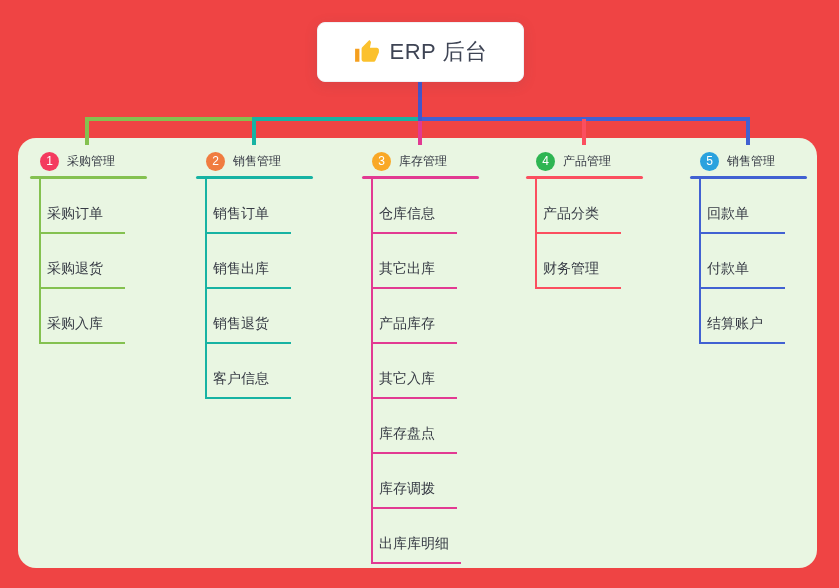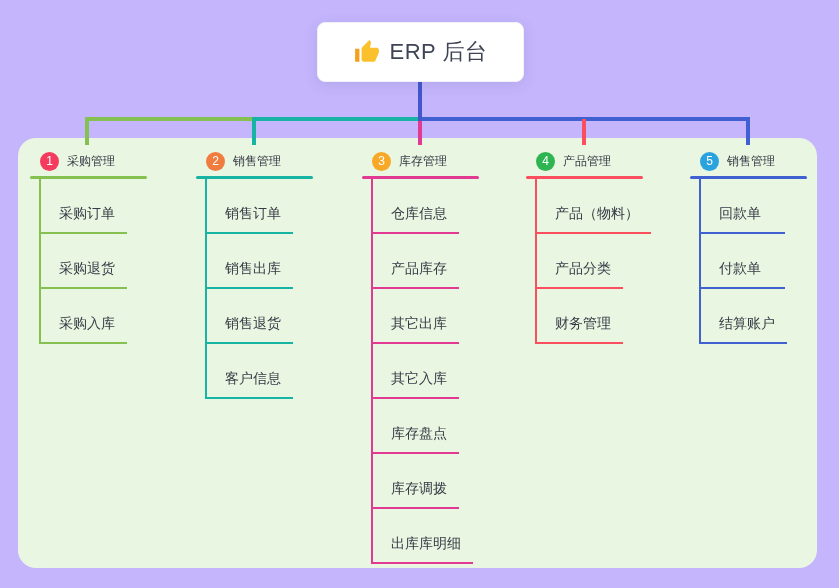--- a/index.html
+++ b/index.html
@@ -1,17 +1,17 @@
 <!DOCTYPE html>
 <html><head>
 <meta charset="utf-8">
 <style>
   html,body { margin:0; padding:0; background:#ffffff; }
   .stage {
-    position:relative; width:839px; height:588px; background:#c4b5fd;
+    position:relative; width:839px; height:588px; background:#ef4444;
     font-family:"Liberation Sans", sans-serif; overflow:hidden;
   }
   .panel {
     position:absolute; left:18px; top:138px; width:799px; height:430px;
     background:#e9f6e2; border-radius:18px;
   }
   .root-node {
     position:absolute; left:317px; top:22px; width:207px; height:60px;
     background:#ffffff; border:1px solid #f0f1f5; border-radius:8px;
     box-shadow:0 3px 14px rgba(60,70,90,.12);
@@ -30,21 +30,21 @@
     width:19px; height:19px; border-radius:50%; background:var(--badge,#999);
     color:#fff; font-size:12px; line-height:19px; text-align:center; flex:0 0 19px;
   }
   .t-label { font-size:12px; color:#343843; white-space:nowrap; }
   .t-underline { height:3px; margin-top:4px; background:var(--accent,#999); border-radius:2px; }
 
   .children { margin-left:9px; border-left:2px solid var(--accent,#999); width:max-content; }
   .item {
     display:flex; align-items:flex-end; box-sizing:border-box;
     height:55px; min-width:84px; width:max-content;
-    padding:0 12px 9px 18px; border-bottom:2px solid var(--accent,#999);
+    padding:0 12px 9px 6px; border-bottom:2px solid var(--accent,#999);
   }
   .item-label { font-size:14px; color:#363a44; white-space:nowrap; }
 </style>
 </head>
 <body>
 
 <div class="stage">
 
   <div class="panel"></div>
 
@@ -110,24 +110,24 @@
     <div class="t-row">
       <span class="badge">3</span>
       <span class="t-label">库存管理</span>
     </div>
     <div class="t-underline"></div>
     <div class="children">
       <div class="item">
           <span class="item-label">仓库信息</span>
         </div>
       <div class="item">
-          <span class="item-label">产品库存</span>
+          <span class="item-label">其它出库</span>
         </div>
       <div class="item">
-          <span class="item-label">其它出库</span>
+          <span class="item-label">产品库存</span>
         </div>
       <div class="item">
           <span class="item-label">其它入库</span>
         </div>
       <div class="item">
           <span class="item-label">库存盘点</span>
         </div>
       <div class="item">
           <span class="item-label">库存调拨</span>
         </div>
@@ -137,23 +137,20 @@
     </div>
   </div>
 
   <div class="section s4" style="--accent: #fb4f5f; --badge: #2eb552;">
     <div class="t-row">
       <span class="badge">4</span>
       <span class="t-label">产品管理</span>
     </div>
     <div class="t-underline"></div>
     <div class="children">
-      <div class="item">
-          <span class="item-label">产品（物料）</span>
-        </div>
       <div class="item">
           <span class="item-label">产品分类</span>
         </div>
       <div class="item">
           <span class="item-label">财务管理</span>
         </div>
     </div>
   </div>
 
   <div class="section s5" style="--accent: #4161d2; --badge: #2aa2de;">

